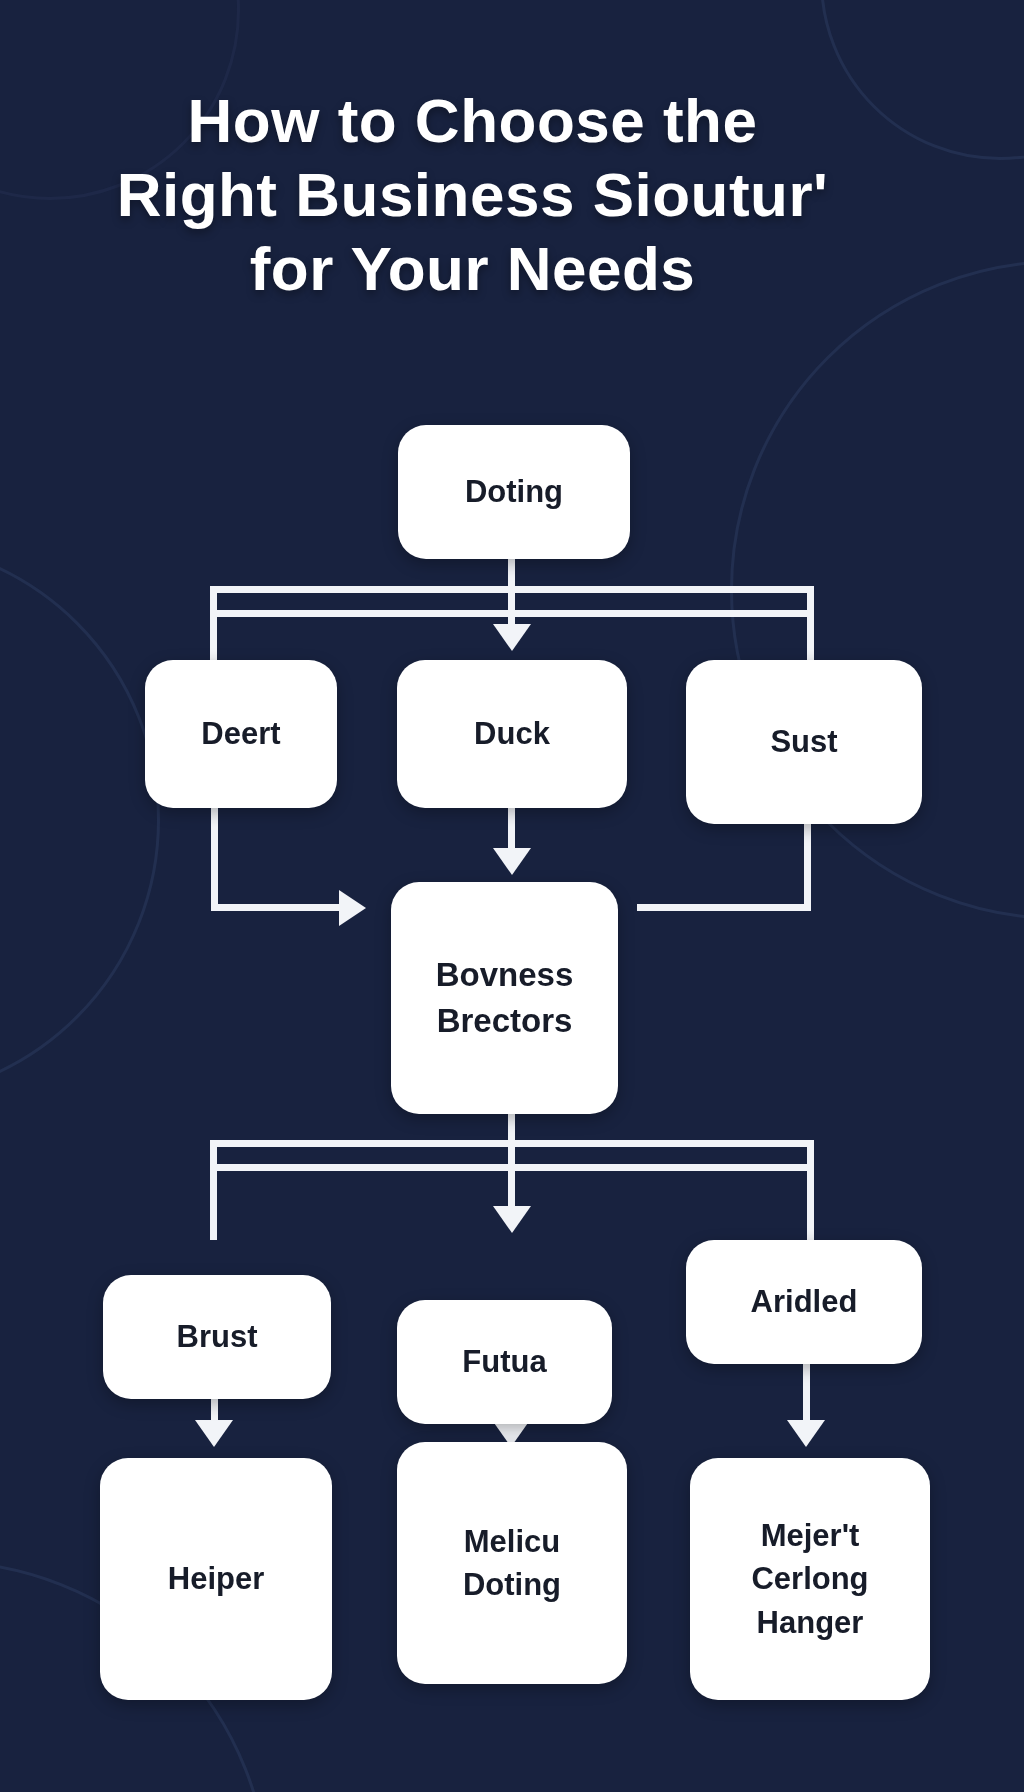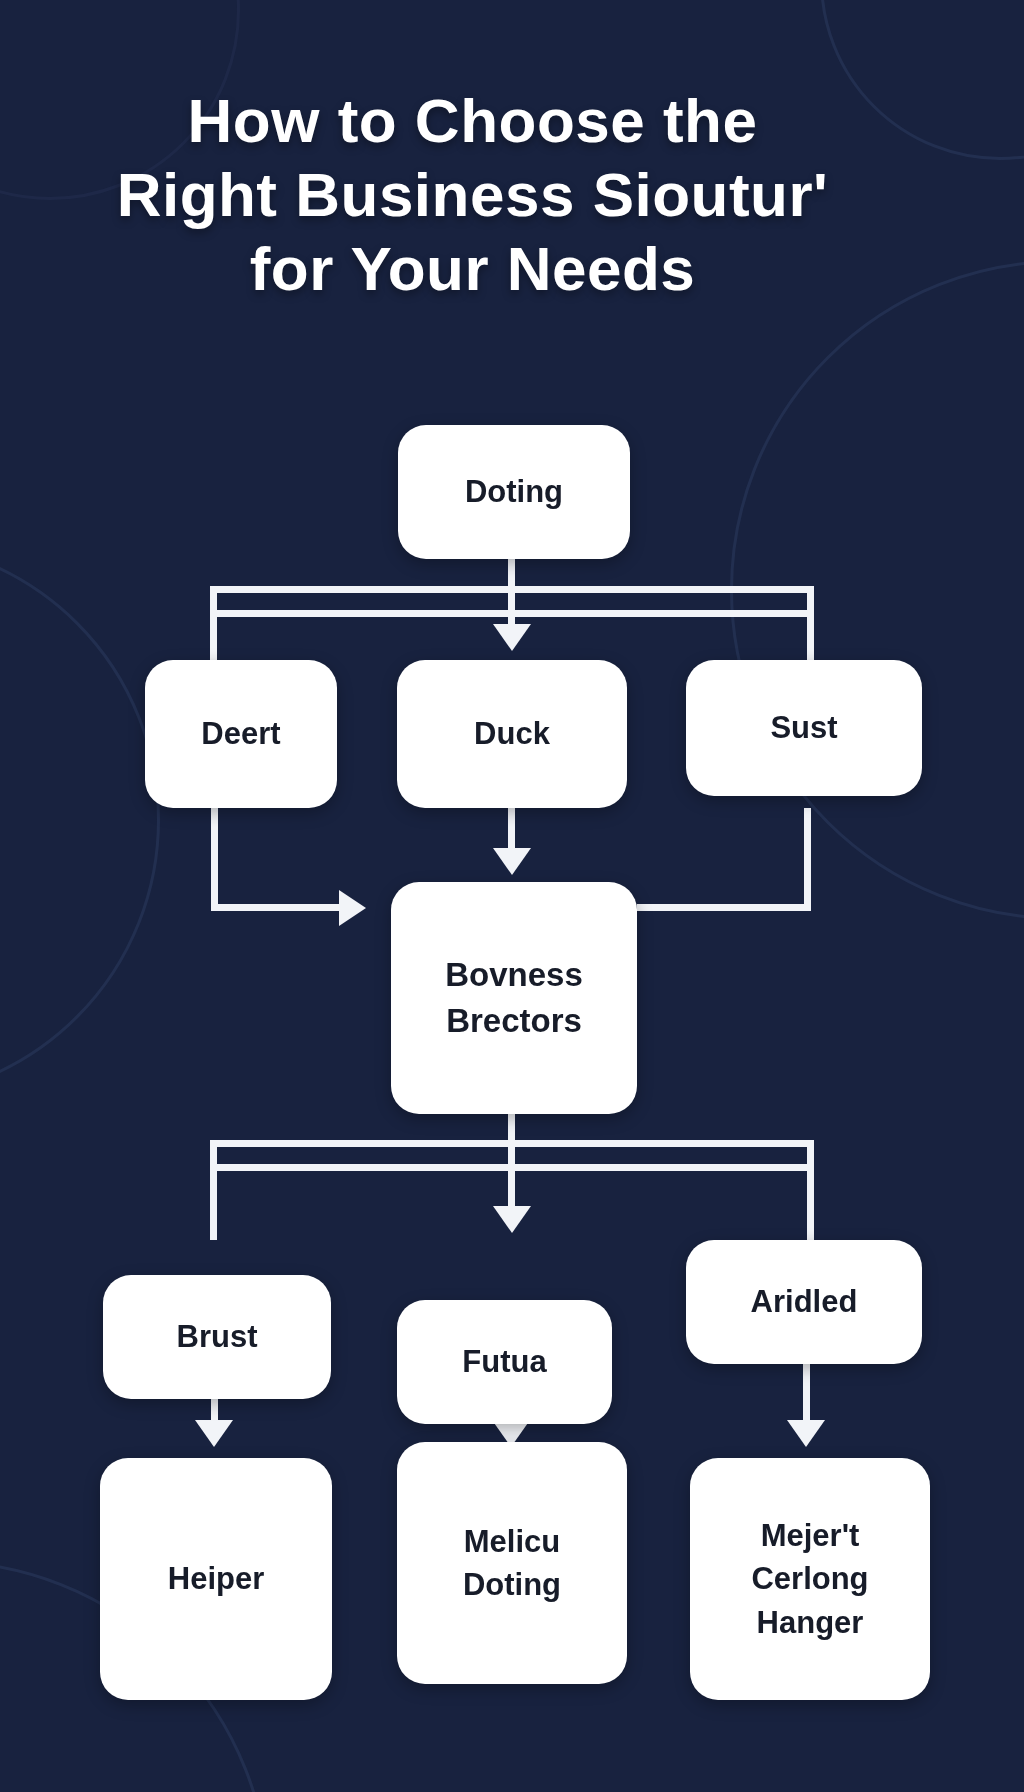--- a/index.html
+++ b/index.html
@@ -109,25 +109,25 @@
   <div class="node" style="left:398px;top:425px;width:232px;height:134px;">
     <span class="node-label">Doting</span>
   </div>
 
   <div class="node" style="left:103px;top:660px;width:192px;height:148px;margin-left:42px;">
     <span class="node-label">Deert</span>
   </div>
   <div class="node" style="left:397px;top:660px;width:230px;height:148px;">
     <span class="node-label">Duck</span>
   </div>
-  <div class="node" style="left:686px;top:660px;width:236px;height:136px;justify-content:center;">
+  <div class="node" style="left:686px;top:660px;width:236px;height:164px;justify-content:center;">
     <span class="node-label">Sust</span>
   </div>
 
-  <div class="node mid" style="left:391px;top:882px;width:246px;height:232px;">
+  <div class="node mid" style="left:391px;top:882px;width:227px;height:232px;">
     <span class="node-label">Bovness</span>
     <span class="node-label">Brectors</span>
   </div>
 
   <div class="node" style="left:103px;top:1240px;width:228px;height:124px;margin-top:35px;">
     <span class="node-label">Brust</span>
   </div>
   <div class="node" style="left:397px;top:1300px;width:215px;height:124px;">
     <span class="node-label">Futua</span>
   </div>

